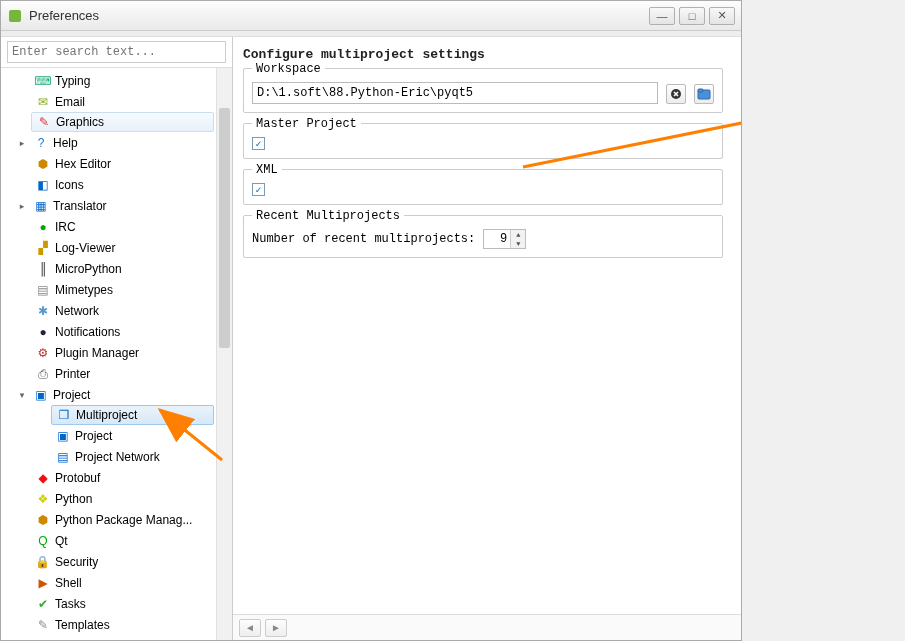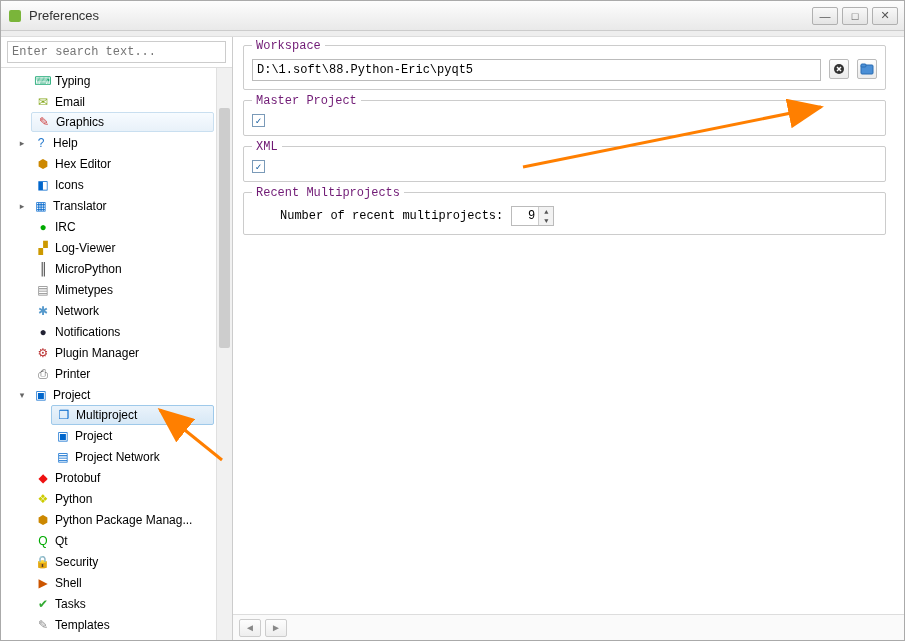--- a/index.html
+++ b/index.html
@@ -6,21 +6,21 @@
 body {
   font-family: "Segoe UI", Tahoma, sans-serif;
   font-size: 12px;
   background: #f0f0f0;
   width: 905px;
   height: 641px;
   overflow: hidden;
   position: relative;
 }
 .window {
-  width: 905px;
+  width: 742px;
   height: 641px;
   background: #fff;
   border: 1px solid #aaa;
   display: flex;
   flex-direction: column;
 }
 .titlebar {
   height: 30px;
   background: linear-gradient(to bottom, #fdfdfd, #e9e9e9);
   border-bottom: 1px solid #ccc;
@@ -151,24 +151,24 @@
   position:relative;
 }
 .group-label {
   position:relative;
   top:-14px;
   background:#fff;
   display:inline-block;
   padding:0 4px;
   font-family:"Courier New",monospace;
   font-size:12px;
-  color:#701a75;
+  color:#000000;
 }
 .group-body { margin-top:-8px; }
-.ws-row { display:flex; align-items:flex-start; gap:8px; }
+.ws-row { display:flex; align-items:flex-end; gap:8px; }
 .ws-input {
   flex:1;
   border:1px solid #bbb;
   padding:3px 4px;
   font-family:"Courier New",monospace;
   font-size:12px;
   background:#fff;
 }
 .icon-btn {
   width:20px; height:20px;
@@ -182,21 +182,21 @@
 .chk-row { display:flex; align-items:center; gap:5px; font-family:"Courier New",monospace; font-size:12px;}
 .chk {
   width:13px; height:13px;
   border:1px solid #7a9ab8;
   background:#fff;
   display:flex; align-items:center; justify-content:center;
   color:#1a5fa0;
   font-size:10px;
   font-weight:bold;
 }
-.num-row { display:flex; align-items:center; gap:8px; font-family:"Courier New",monospace; font-size:12px;margin-left:28px;}
+.num-row { display:flex; align-items:center; gap:8px; font-family:"Courier New",monospace; font-size:12px;}
 .spin {
   display:flex;
   border:1px solid #bbb;
 }
 .spin input {
   width:26px; border:none; text-align:right; padding:2px 3px;
   font-family:"Courier New",monospace; font-size:12px;
 }
 .spin .spin-btns {
   display:flex; flex-direction:column;
@@ -376,20 +376,21 @@
           </div>
           <div class="tree-scrollbar-mock">
           <div class="tree-scrollbar-thumb"></div>
         </div>
       </div>
     </div>
 
     <div class="right-pane">
       <div class="right-scroll">
 
+        <div class="page-title">Configure multiproject settings</div>
 
         <div class="group">
           <span class="group-label">Workspace</span>
           <div class="group-body">
             <div class="ws-row">
               <input class="ws-input" value="D:\1.soft\88.Python-Eric\pyqt5" style="">
               <div class="icon-btn">
                 <svg width="12" height="12">
                     <circle cx="6" cy="6" r="5" fill="#333"></circle>
                     <path d="M4 4 L8 8 M8 4 L4 8" stroke="#fff" stroke-width="1.5"></path>

